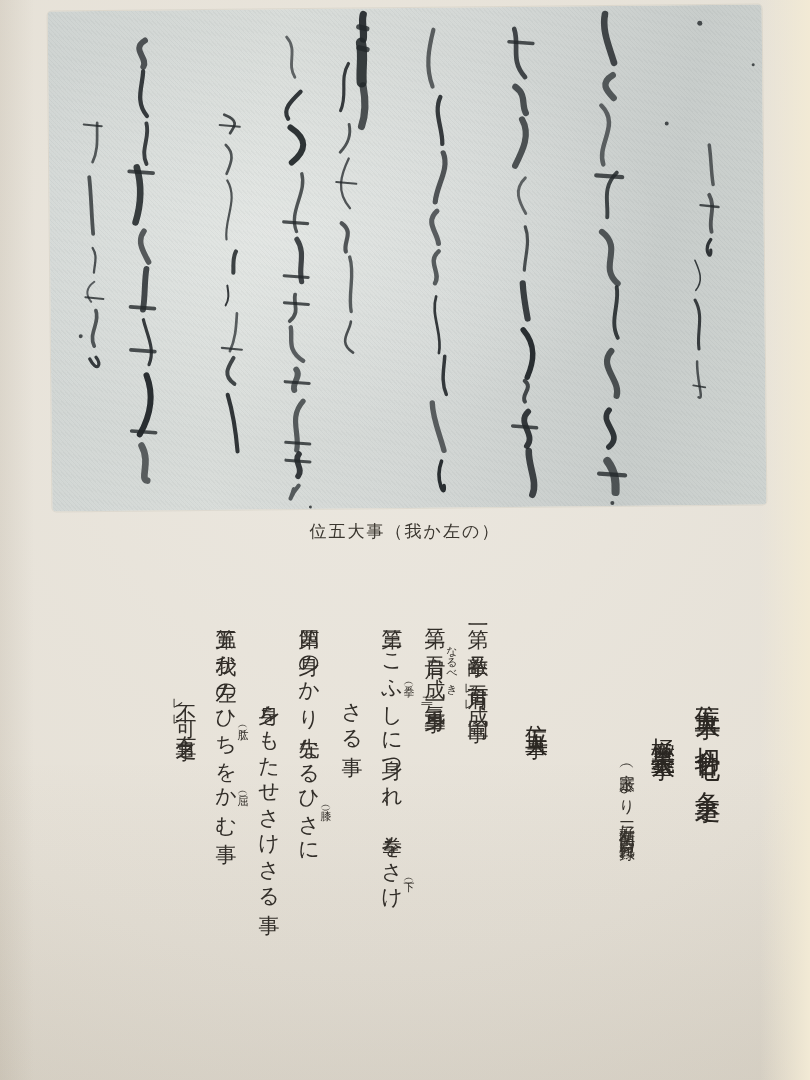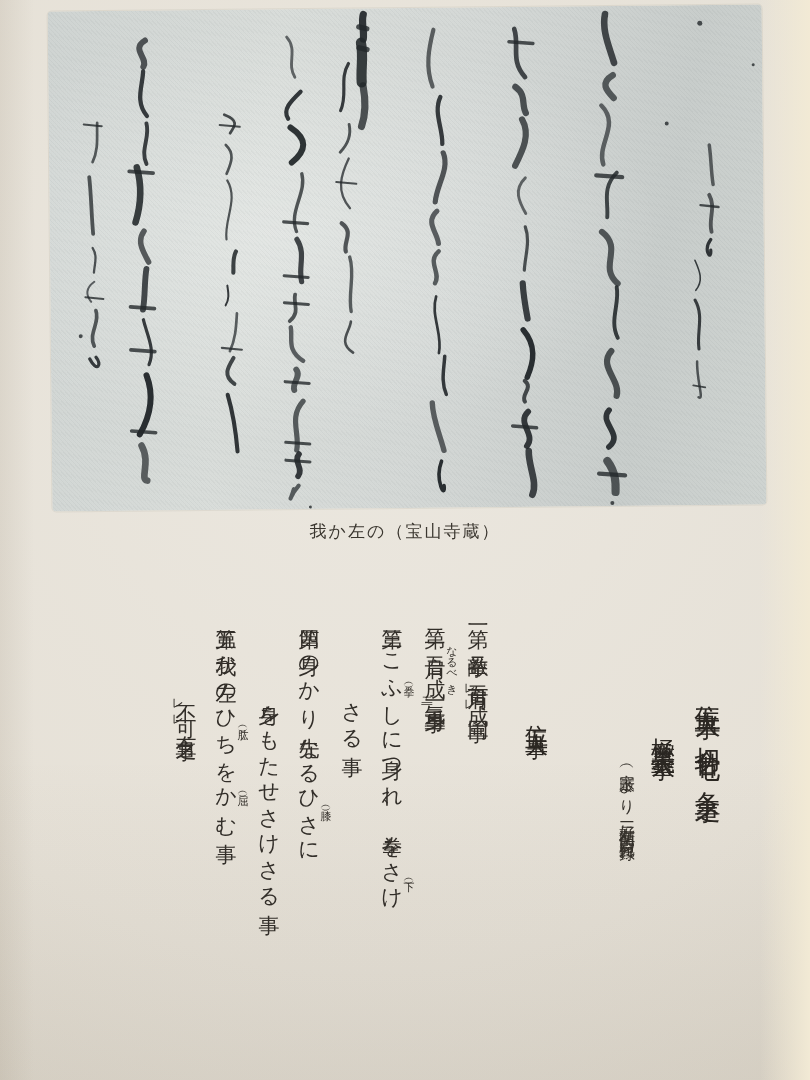--- a/index.html
+++ b/index.html
@@ -170,21 +170,21 @@
       </g>
       <circle cx="30" cy="325" r="2" fill="#23282b" stroke="none" opacity="0.8"></circle>
       <circle cx="652" cy="18" r="2.5" fill="#23282b" stroke="none" opacity="0.8"></circle>
       <circle cx="618" cy="118" r="2" fill="#23282b" stroke="none" opacity="0.8"></circle>
       <circle cx="705" cy="60" r="1.5" fill="#23282b" stroke="none" opacity="0.8"></circle>
       <circle cx="258" cy="498" r="1.5" fill="#23282b" stroke="none" opacity="0.8"></circle>
       <circle cx="560" cy="497" r="2" fill="#23282b" stroke="none" opacity="0.8"></circle>
     </svg>
 </div>
 
-<div class="caption">我か左の（宝山寺蔵）</div>
+<div class="caption">位五大事（我か左の）</div>
 
 <div class="text-section">
   <div class="col title">位五大事　切合廿七ヶ条之事</div>
   <div class="col subtitle">極意奥義太事</div>
   <div class="col note">（宗嚴より三好左衛門尉宛目録）</div>
   <div class="col section-head">位五大事</div>
 
 <div class="col item"><span class="seg">第一　敵拳ニ吾肩可</span><span class="kaeri">レ</span><span class="seg">成</span><span class="kaeri">レ</span><span class="seg">同事</span></div>
     <div class="col item"><span class="seg">第二　吾肩</span><ruby>成<rt>なるべき</rt></ruby><span class="kaeri">二</span><span class="seg">気一重身</span><span class="kaeri">一</span><span class="seg">事</span></div>
     <div class="col item"><span class="seg">第三　</span><ruby>こふし<rt>（拳）</rt></ruby><span class="seg">に身つれ、拳を</span><ruby>さけ<rt>（下）</rt></ruby></div>

